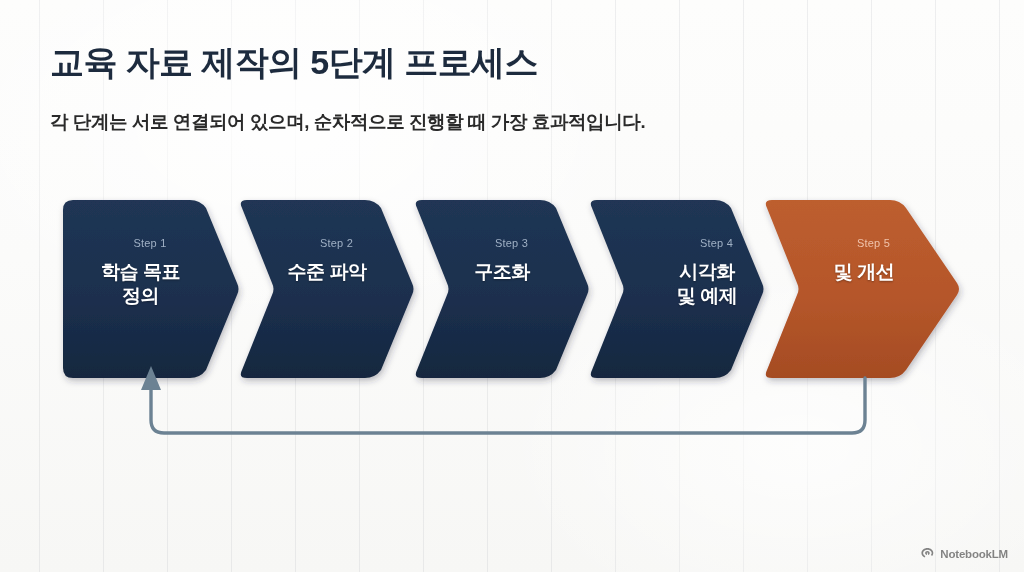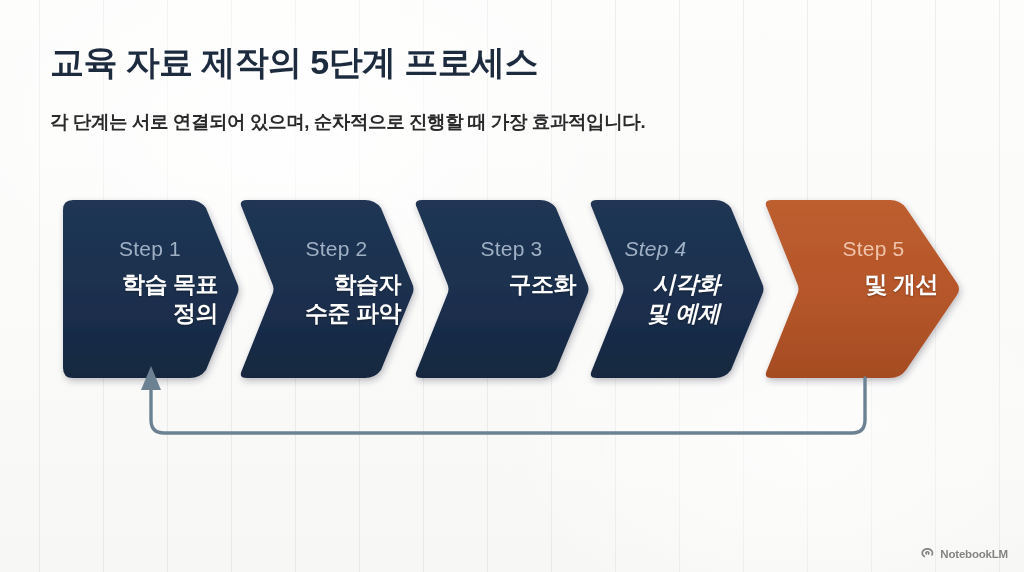--- a/index.html
+++ b/index.html
@@ -78,38 +78,37 @@
     pointer-events: none;
   }
 
   .step-label {
     position: absolute;
     text-align: center;
     pointer-events: none;
     white-space: nowrap;
   }
   .step-num {
-    font-size: 21px;
+    font-size: 11px;
     font-weight: 400;
     letter-spacing: 0.2px;
     line-height: 1;
     padding-left: 19px;
   }
   .step-num.on-navy { color: #9fb0c4; }
   .step-num.on-orange { color: #f0c3ab; }
 
   .step-title {
     margin-top: 11px;
-    font-size: 23px;
+    font-size: 19px;
     font-weight: 700;
     line-height: 1.28;
     color: #ffffff;
     letter-spacing: -0.5px;
     text-shadow: 0 1px 2px rgba(0,0,0,0.33);
-    text-align: right;
   }
 
   
   #watermark {
     position: absolute;
     right: 16px;
     bottom: 12px;
     display: flex;
     align-items: center;
     gap: 5px;
@@ -233,33 +232,32 @@
     <div class="step-num on-navy">Step 1</div>
     <div class="step-title">
       <div>학습 목표</div>
       <div>정의</div>
     </div>
   </div>
 
   <div class="step-label" style="left:253px; top:238px; width:148px;">
     <div class="step-num on-navy">Step 2</div>
     <div class="step-title">
-      <div>학습자</div>
       <div>수준 파악</div>
     </div>
   </div>
 
   <div class="step-label" style="left:428px; top:238px; width:148px;">
     <div class="step-num on-navy">Step 3</div>
     <div class="step-title">
       <div>구조화</div>
     </div>
   </div>
 
-  <div class="step-label" style="left:572px; top:238px; width:148px;font-style:italic;">
+  <div class="step-label" style="left:633px; top:238px; width:148px;">
     <div class="step-num on-navy">Step 4</div>
     <div class="step-title">
       <div>시각화</div>
       <div>및 예제</div>
     </div>
   </div>
 
   <div class="step-label" style="left:790px; top:238px; width:148px;">
     <div class="step-num on-orange">Step 5</div>
     <div class="step-title">

